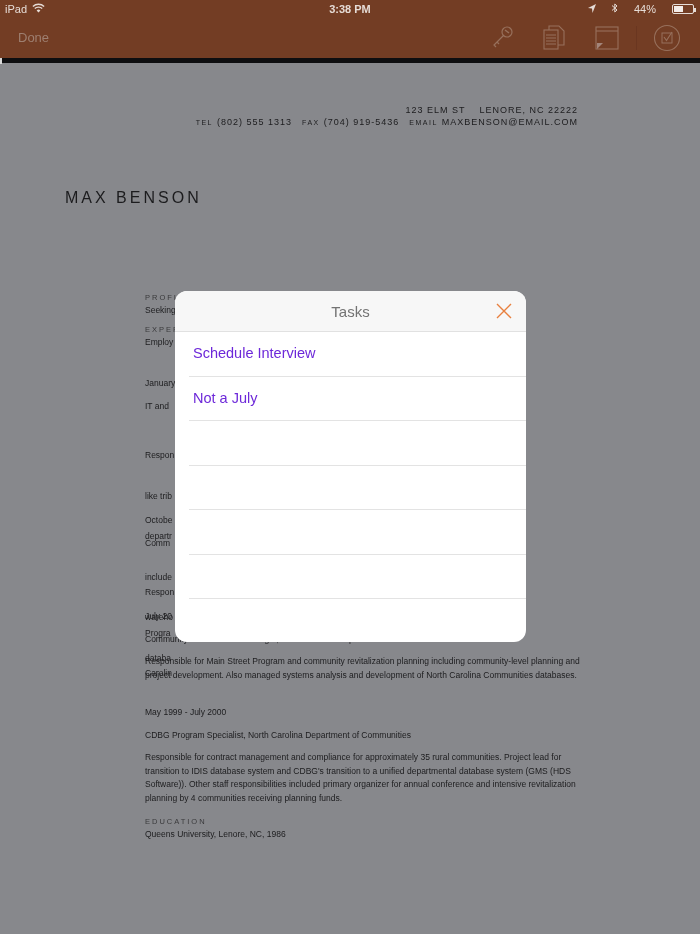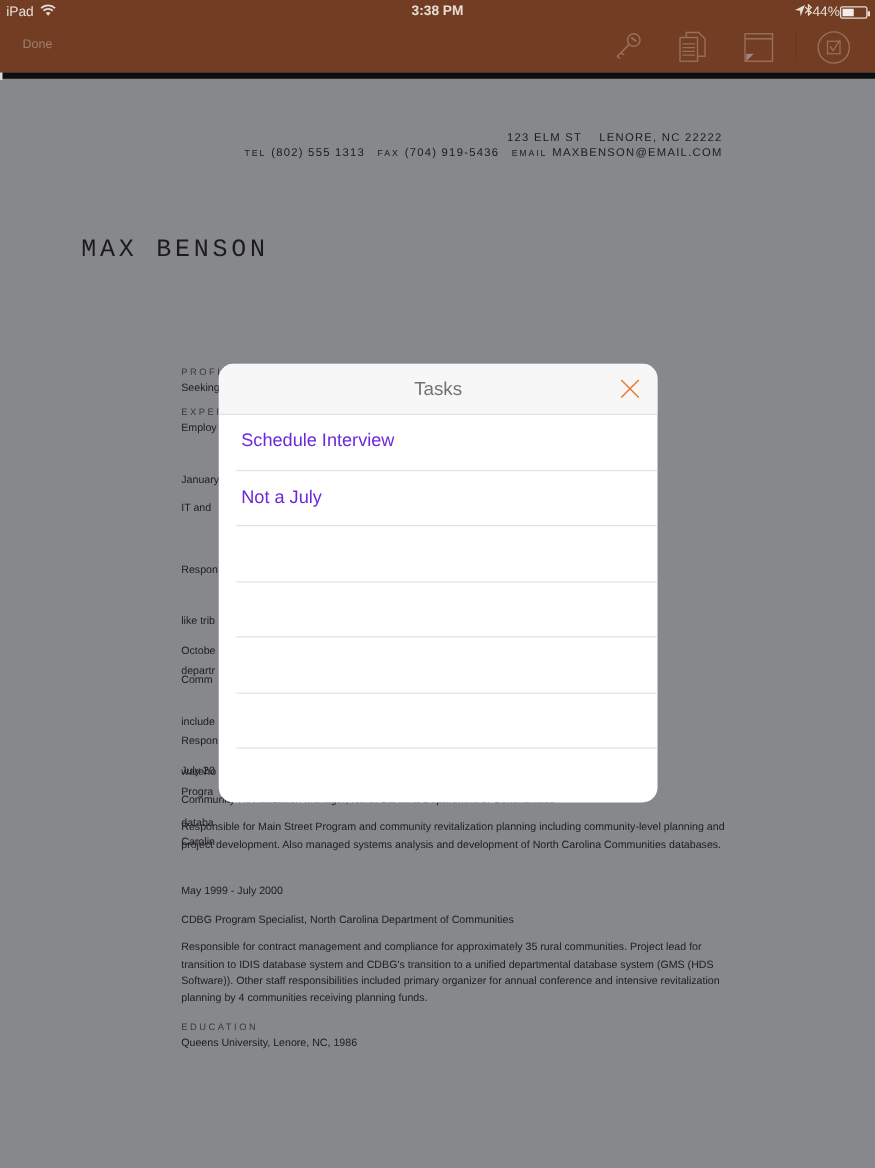--- a/index.html
+++ b/index.html
@@ -2,38 +2,38 @@
 <html><head>
   <meta charset="utf-8">
   <style>
     * { box-sizing: border-box; margin: 0; padding: 0; }
     html, body { width: 700px; height: 934px; overflow: hidden; background: #87888c; font-family: "Liberation Sans", sans-serif; }
     .frame { position: relative; width: 567px; height: 934px; background: #87888c; }
     .topbar { position: absolute; left: 0; top: 0; width: 700px; height: 58px; background: #733d24; }
     .status { position: absolute; left: 0; top: 0; width: 700px; height: 20px; color: #e6dcd6; font-size: 11px; }
     .status .left { position: absolute; left: 5px; top: 3px; display: flex; align-items: center; gap: 5px; }
     .status .time { position: absolute; left: 0; width: 700px; text-align: center; top: 3px; font-weight: bold; font-size: 11px; }
-    .status .right { position: absolute; right: 6px; top: 3px; display: flex; align-items: center; gap: 0; }
+    .status .right { position: absolute; right: 6px; top: 3px; display: flex; align-items: center; gap: 16px; }
     .battery { width: 22px; height: 10px; border: 1px solid #e6dcd6; border-radius: 2px; position: relative; }
     .battery .fill { position: absolute; left: 1px; top: 1px; bottom: 1px; width: 44%; background: #f3ece8; }
     .battery::after { content: ""; position: absolute; right: -3px; top: 3px; width: 2px; height: 4px; background: #e6dcd6; }
-    .done { position: absolute; left: 18px; top: 30px; font-size: 10px; color: #9e7f70; cursor: pointer; }
+    .done { position: absolute; left: 18px; top: 30px; font-size: 13px; color: #9e7f70; cursor: pointer; }
     .tool { position: absolute; top: 24px; width: 28px; height: 28px; cursor: pointer; }
     .tool svg { width: 28px; height: 28px; }
     .sep { position: absolute; left: 636px; top: 26px; width: 1px; height: 24px; background: #6a3620; }
     .blackbar { position: absolute; left: 0; top: 58px; width: 700px; height: 5px; background: #0e0e10; }
     .leftline { position: absolute; left: 0; top: 58px; width: 2px; height: 6px; background: #d8d8d8; }
 
     .doc { position: absolute; left: 0; top: 63px; width: 700px; height: 871px; color: #1c1c1e; padding-left: 13px; }
     .address { position: absolute; right: 122px; top: 42px; font-size: 9px; letter-spacing: 1px; text-align: right; }
     .contact { position: absolute; right: 122px; top: 54px; font-size: 9px; letter-spacing: 1px; text-align: right; white-space: nowrap; }
     .contact .lbl { font-size: 7px; letter-spacing: 1.5px; margin-right: 4px; }
     .contact .val { margin-right: 10px; }
     .contact .val.last { margin-right: 0; }
-    .name { position: absolute; left: 65px; top: 126px; font-size: 20px; letter-spacing: 3px; font-weight: normal; font-family: Liberation Mono, monospace; }
+    .name { position: absolute; left: 65px; top: 126px; font-size: 16px; letter-spacing: 3px; font-weight: normal; }
     .section { position: absolute; left: 145px; width: 440px; font-size: 8.5px; line-height: 13px; }
     .sec-label { font-size: 7.5px; letter-spacing: 2px; color: #3a3a3c; }
     .para { font-size: 8.5px; line-height: 13.5px; }
 
     .modal { position: absolute; left: 175px; top: 291px; width: 351px; height: 351px; background: #ffffff; border-radius: 12px; overflow: hidden; }
     .modal-head { height: 41px; background: #f7f7f7; border-bottom: 1px solid #e1e1e1; position: relative; }
     .modal-title { position: absolute; left: 0; width: 100%; top: 12px; text-align: center; font-size: 15px; color: #737373; }
     .modal-close { position: absolute; right: 12px; top: 10px; width: 20px; height: 20px; cursor: pointer; }
     .row { height: 44.5px; border-bottom: 1px solid #e3e3e3; margin-left: 14px; position: relative; cursor: pointer; }
     .row:last-child { border-bottom: none; }

